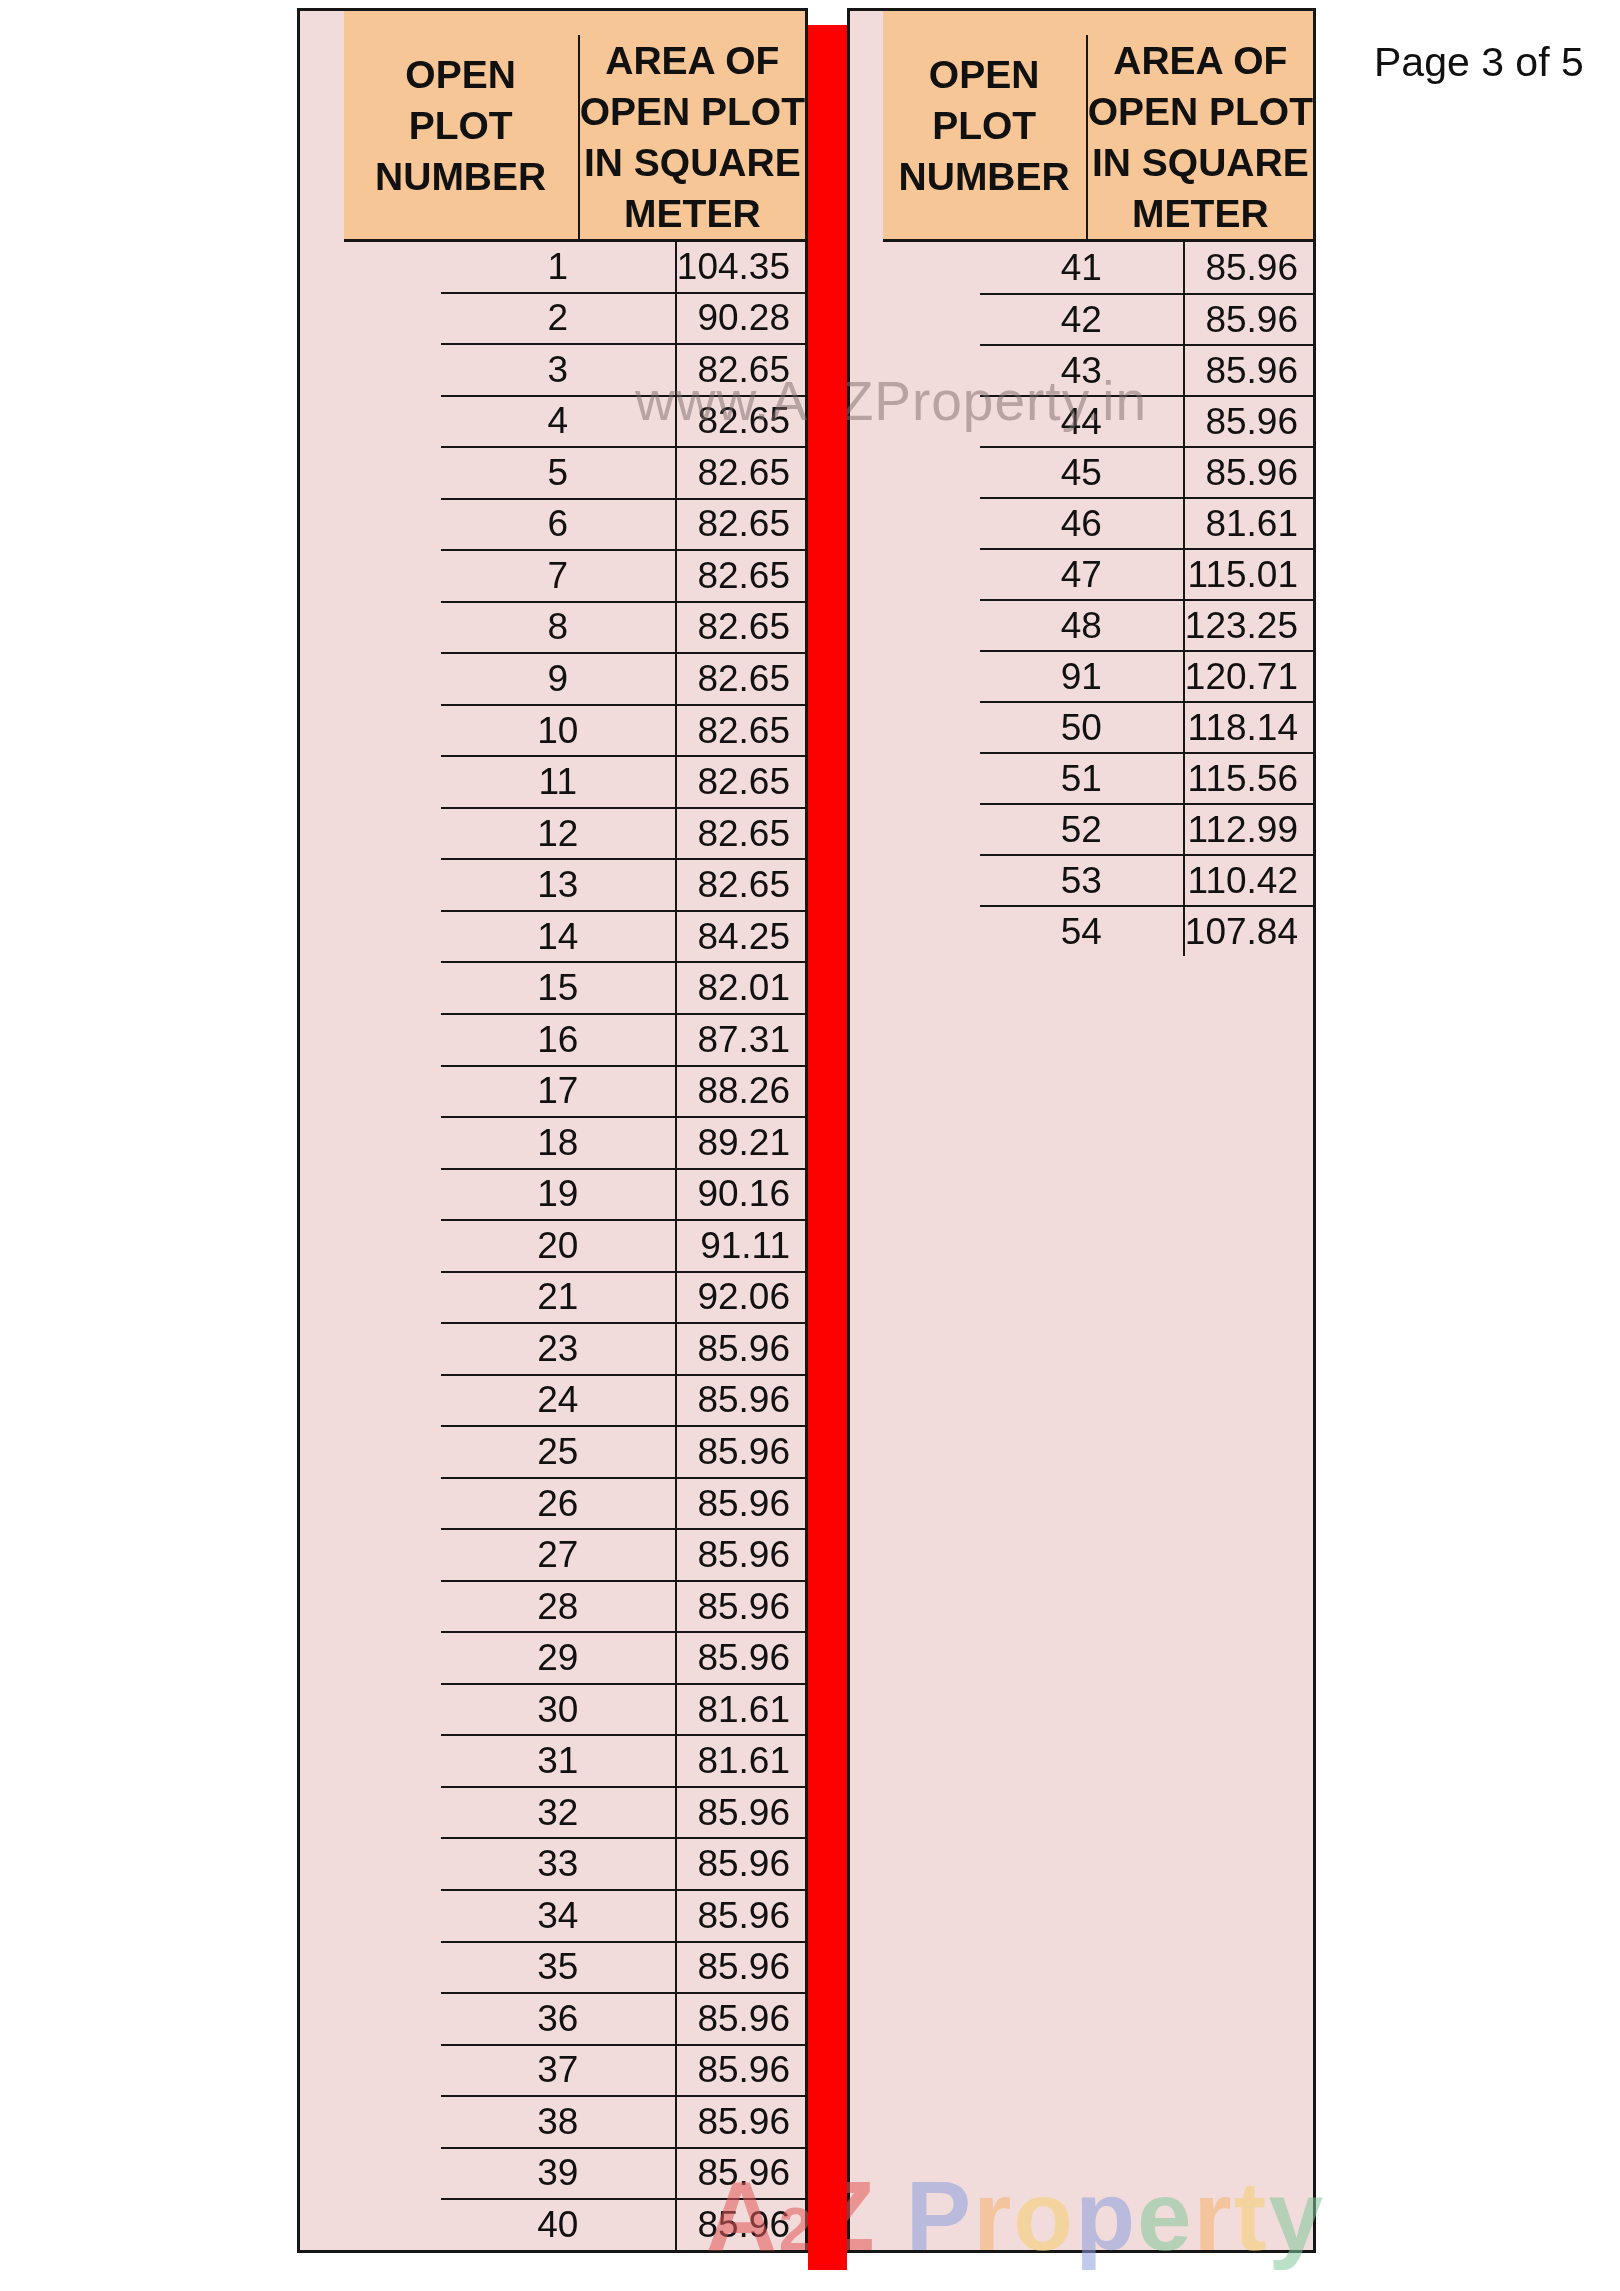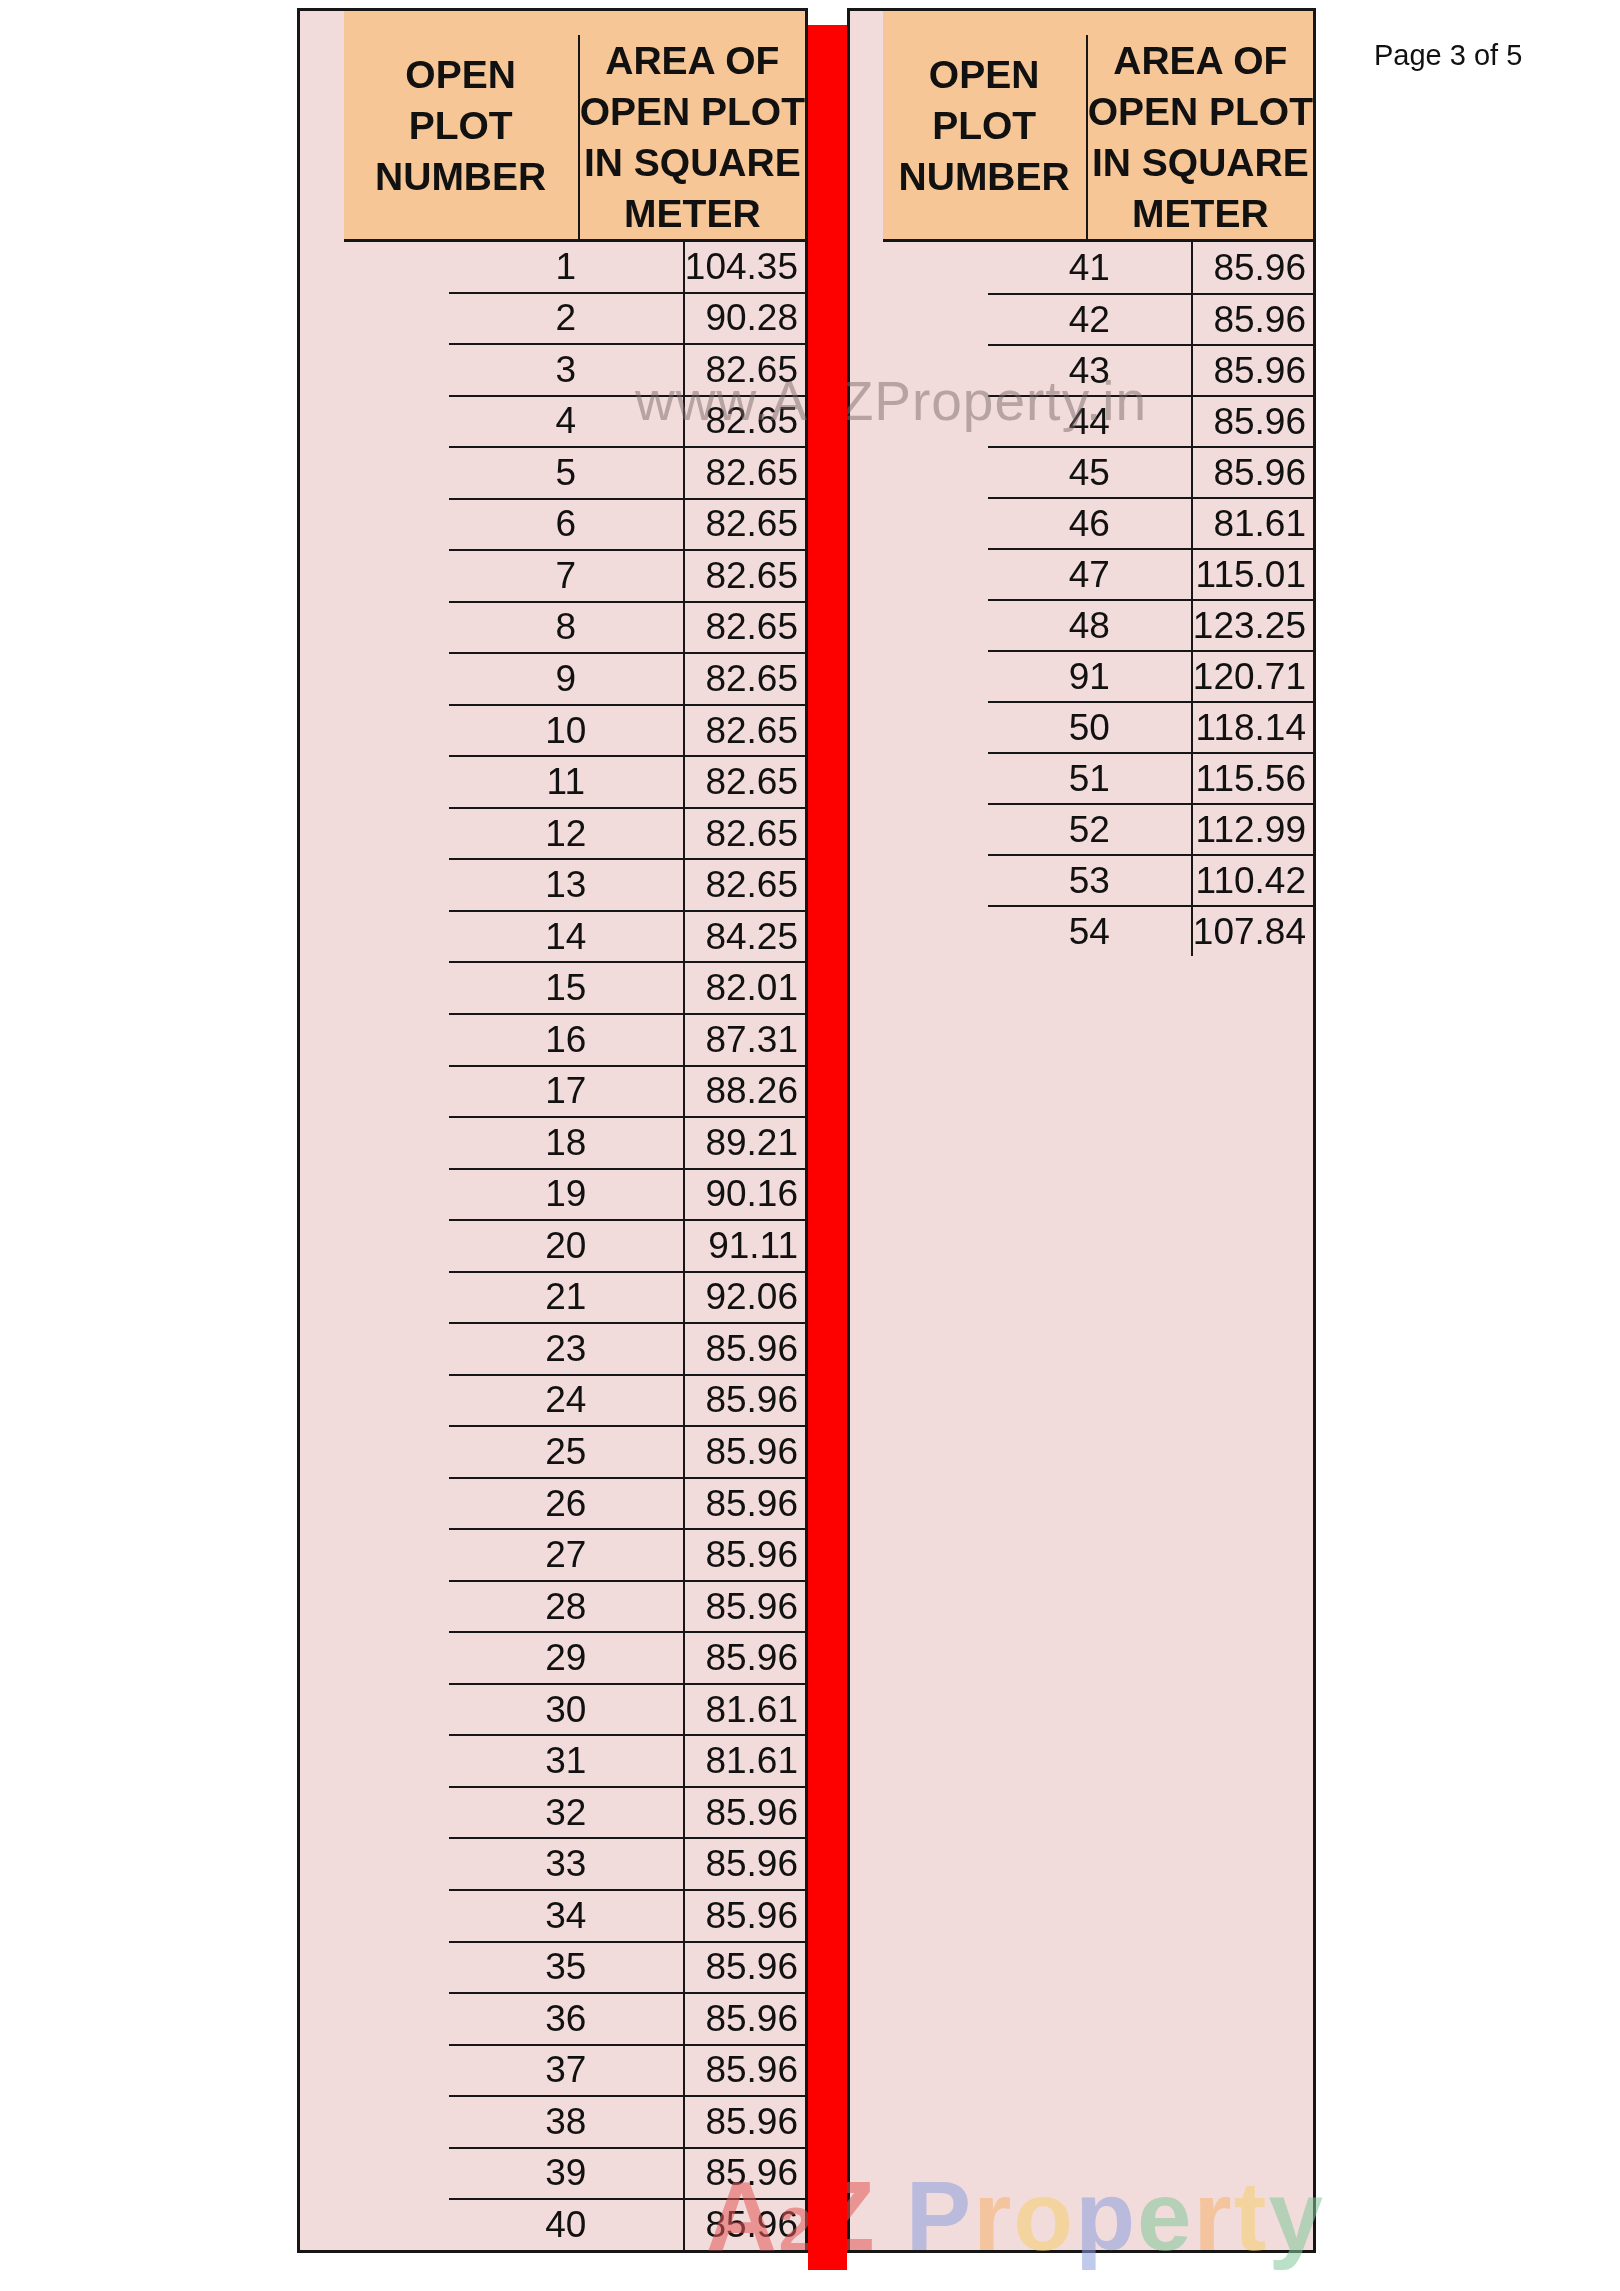--- a/index.html
+++ b/index.html
@@ -9,21 +9,21 @@
     width: 1620px;
     height: 2292px;
     background: #ffffff;
     font-family: "Liberation Sans", "DejaVu Sans", sans-serif;
     overflow: hidden;
   }
   .page-num {
     position: absolute;
     left: 1374px;
     top: 39px;
-    font-size: 29px;
+    font-size: 41px;
     color: #111111;
     z-index: 4;
     white-space: nowrap;
   }
   .tbl {
     position: absolute;
     top: 8px;
     height: 2245px;
     border: 3.9px solid var(--border, #161616);
     background: var(--cell-bg, #f2dcdb);
@@ -67,21 +67,21 @@
     color: #111111;
   }
   .tbl-left  .c1 { flex: 0 0 234px; }
   .tbl-right .c1 { flex: 0 0 203px; }
   .c2 {
     flex: 1;
     border-left: 2.9px solid var(--border, #161616);
     display: flex;
     align-items: center;
     justify-content: flex-end;
-    padding-right: 7px;
+    padding-right: 15px;
     font-size: 37px;
     color: #111111;
   }
   .empty-cell { flex: 1; border-top: 2.9px solid var(--border, #161616); }
   .red-bar {
     position: absolute;
     left: 808px;
     top: 24.5px;
     width: 39px;
     height: 2245px;

